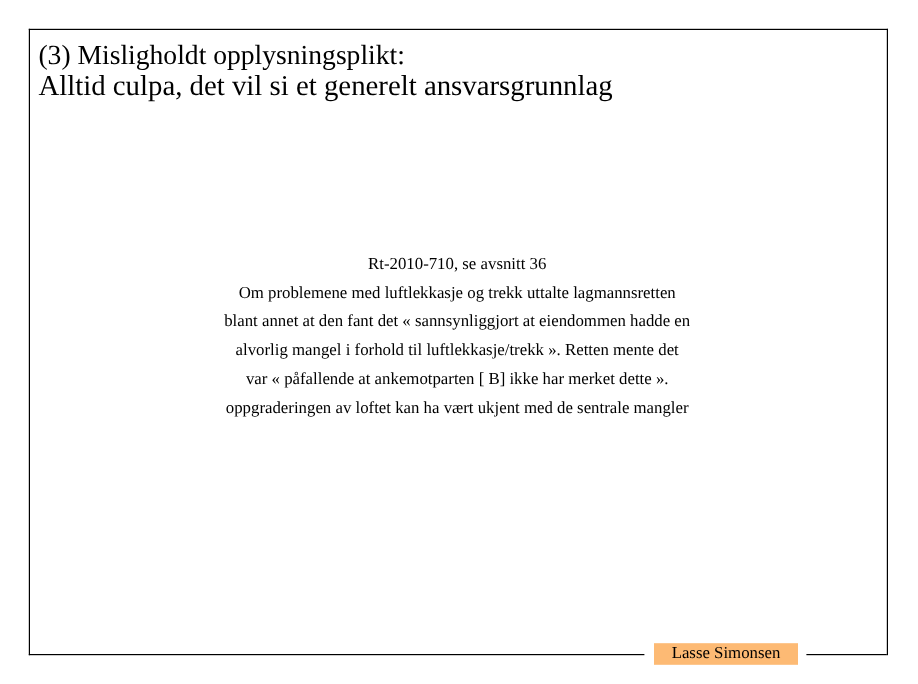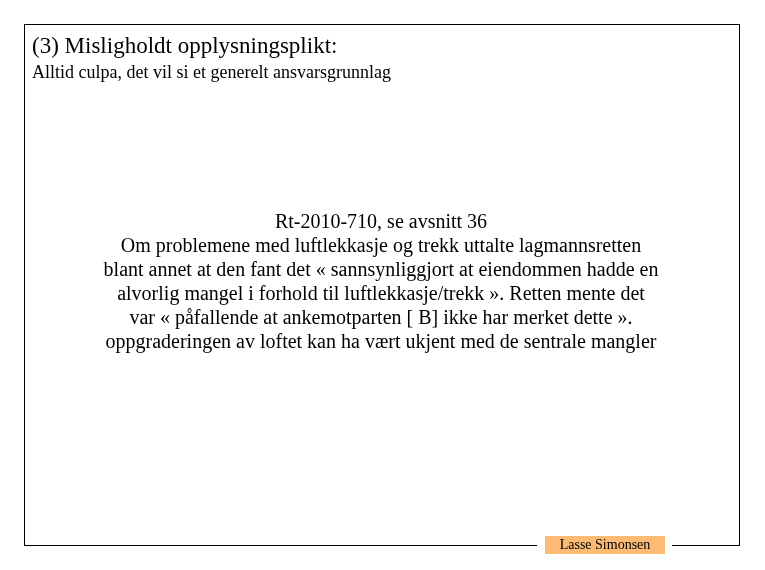--- a/index.html
+++ b/index.html
@@ -3,23 +3,23 @@
   <meta charset="utf-8">
   <style>
     html, body { margin: 0; padding: 0; background: #ffffff; }
     body { width: 765px; height: 570px; position: relative; overflow: hidden;
            font-family: "Liberation Serif", "DejaVu Serif", serif; color: #000; }
     .frame { position: absolute; left: 24px; top: 24px; width: 714px; height: 521px;
              border: 1px solid #000; border-bottom: none; box-sizing: content-box; }
     .bottom-line-left { position: absolute; left: 24px; top: 545px; width: 513px; height: 1px; background: #000; }
     .bottom-line-right { position: absolute; left: 672px; top: 545px; width: 67px; height: 1px; background: #000; }
     .title { position: absolute; left: 32px; top: 31px; font-size: 23px; line-height: 30px; white-space: nowrap; }
-    .subtitle { position: absolute; left: 32px; top: 60px; font-size: 18px; line-height: 24px; white-space: nowrap; }
+    .subtitle { position: absolute; left: 32px; top: 60px; font-size: 24px; line-height: 24px; white-space: nowrap; }
     .body-text { position: absolute; left: 40px; width: 682px; top: 209px; text-align: center;
-                 font-size: 20px; line-height: 24px; }
+                 font-size: 14px; line-height: 24px; }
     .body-text div { white-space: nowrap; }
     .footer { position: absolute; left: 545px; top: 536px; width: 120px; text-align: center;
               font-size: 14px; line-height: 18px; white-space: nowrap; background: #fdba74; }
   </style>
 </head>
 <body>
 
 <div class="frame"></div>
 <div class="bottom-line-left"></div>
 <div class="bottom-line-right"></div>

